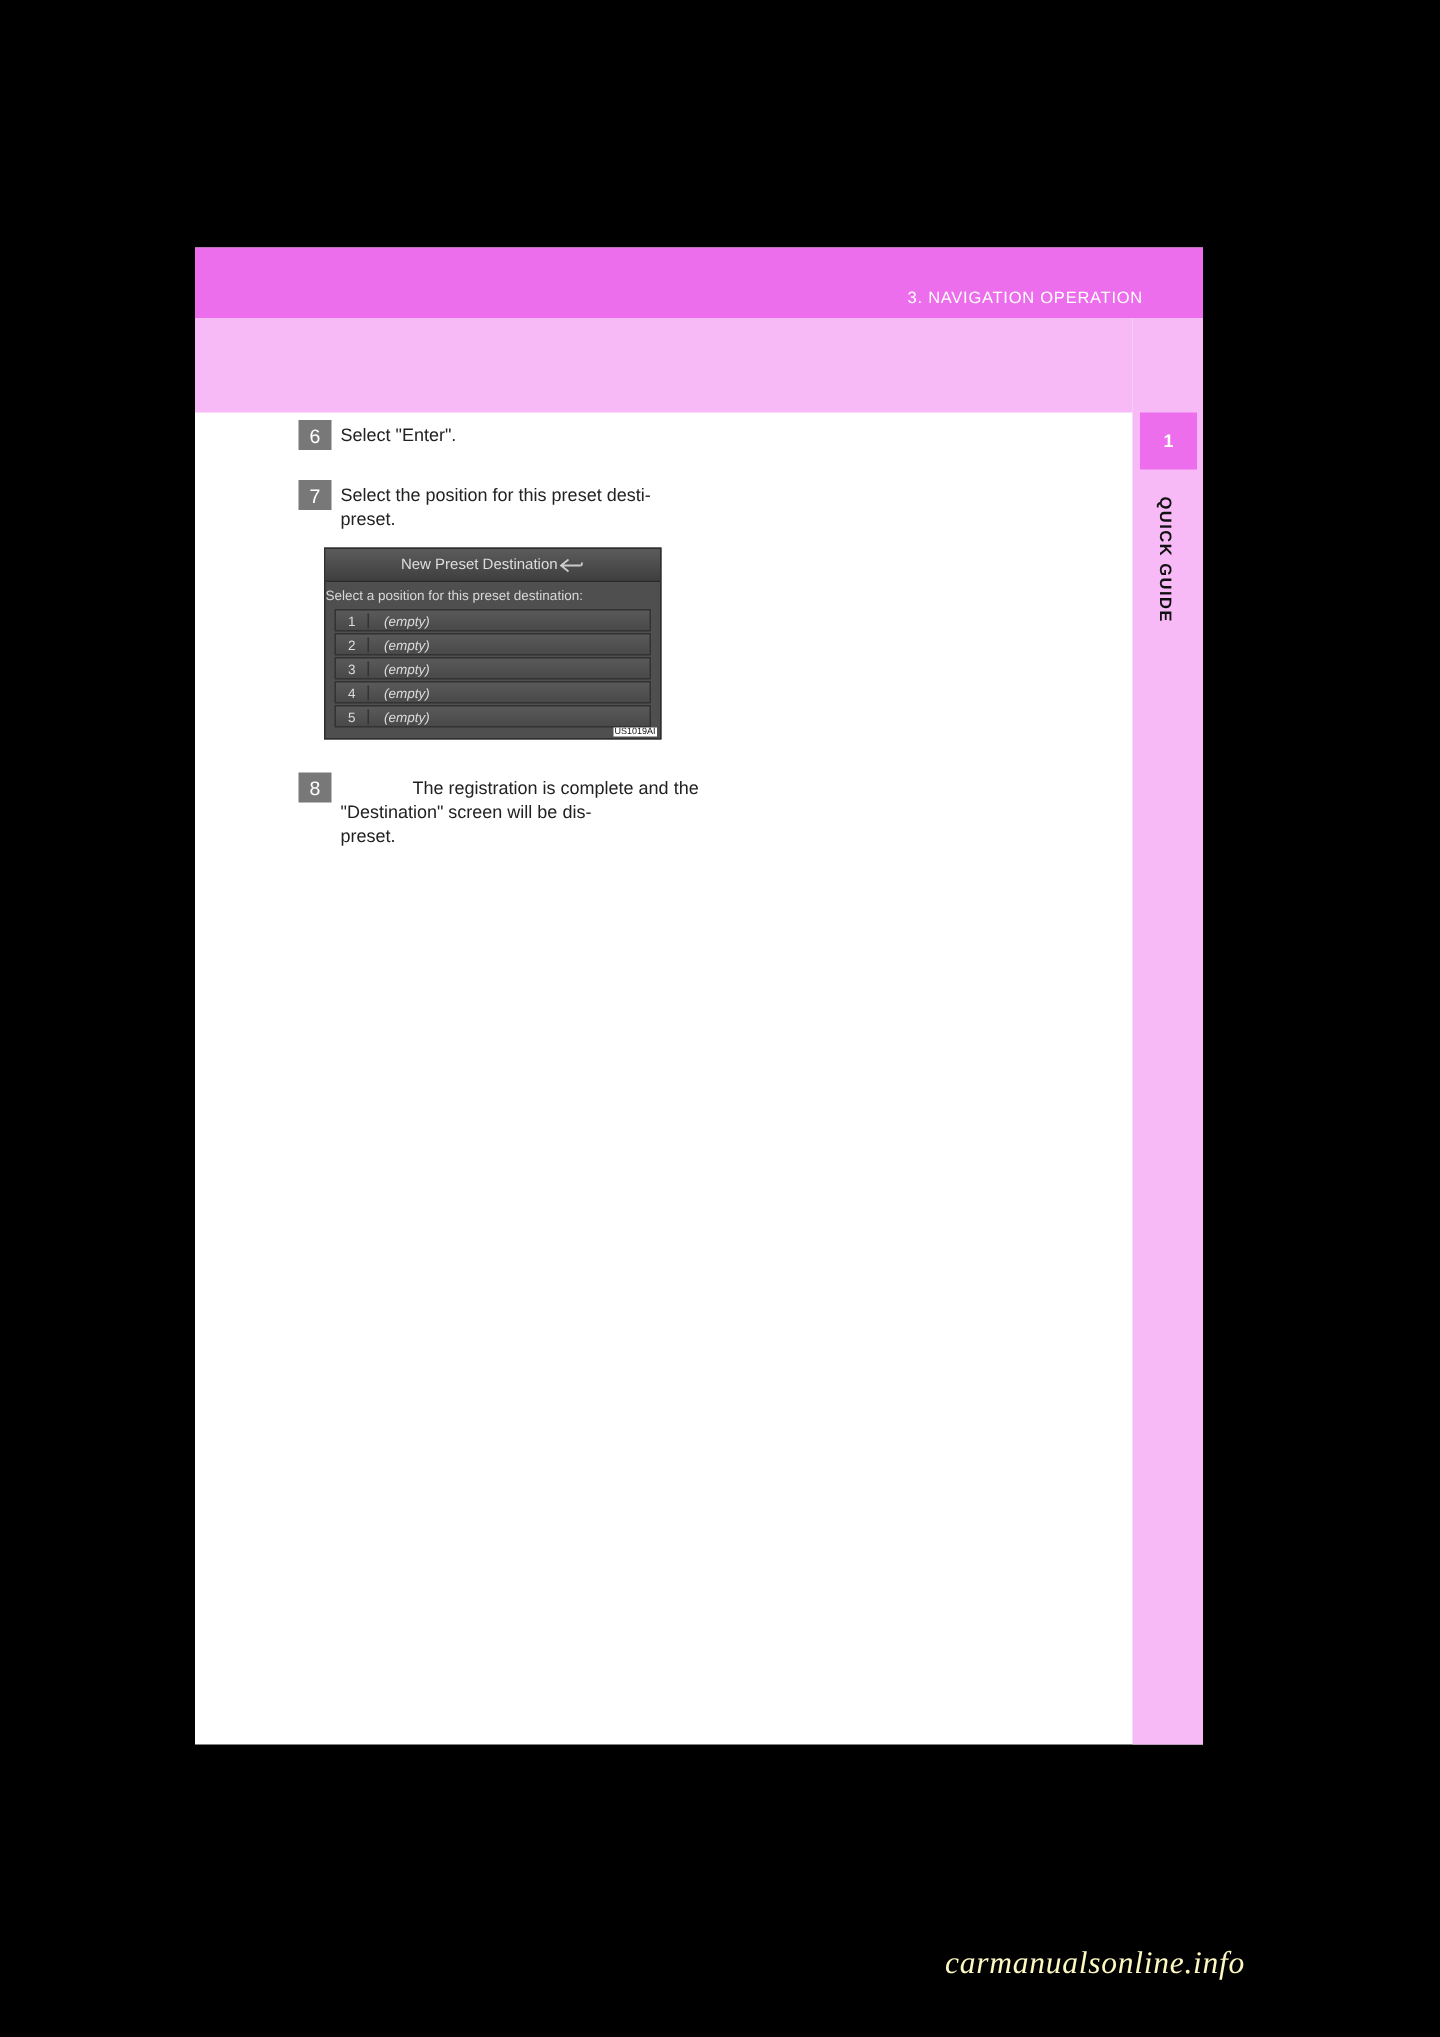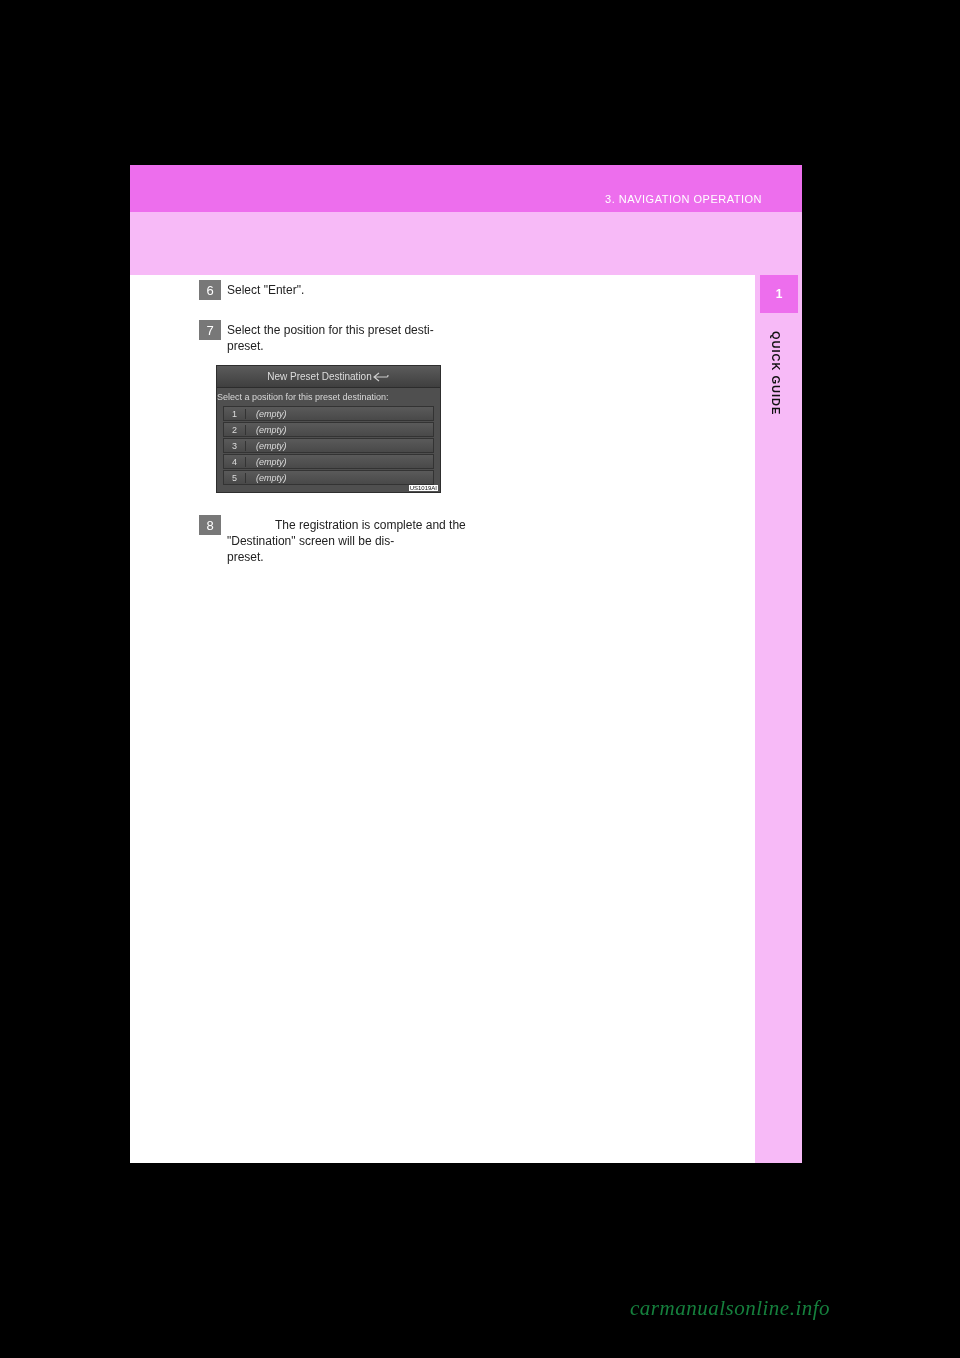--- a/index.html
+++ b/index.html
@@ -27,21 +27,21 @@
     .ss-row { height: 15px; margin: 1px 6px; background: linear-gradient(#5a5a5a,#494949); border: 1px solid #333; display: flex; align-items: center; }
     .ss-row .num { width: 22px; text-align: center; color: #ddd; font-size: 9px; border-right: 1px solid #333; }
     .ss-row .lab { padding-left: 10px; color: #ddd; font-size: 9px; font-style: italic; }
     .ss-code { position: absolute; right: 2px; bottom: 1px; font-size: 6px; color: #111; background: #fff; padding: 0 1px; }
 
     .step8 { left: 69px; top: 350px; }
     .text8-line1 { left: 97px; top: 353px; width: 260px; margin-left: 48px; }
     .text8-line2 { left: 97px; top: 369px; width: 260px; }
     .text8-line3 { left: 97px; top: 385px; width: 260px; }
 
-    .watermark { position: absolute; left: 630px; top: 1296px; color: #15803d; font-size: 21px; font-style: italic; font-family: Georgia, serif; letter-spacing: 0.5px; }
+    .watermark { position: absolute; left: 630px; top: 1296px; color: #fef9c3; font-size: 21px; font-style: italic; font-family: Georgia, serif; letter-spacing: 0.5px; }
   </style>
 </head>
 <body>
 
 <div class="page">
 
   <div class="header-bar">
     <div class="header-text">3. NAVIGATION OPERATION</div>
   </div>
   <div class="body-light"></div>

